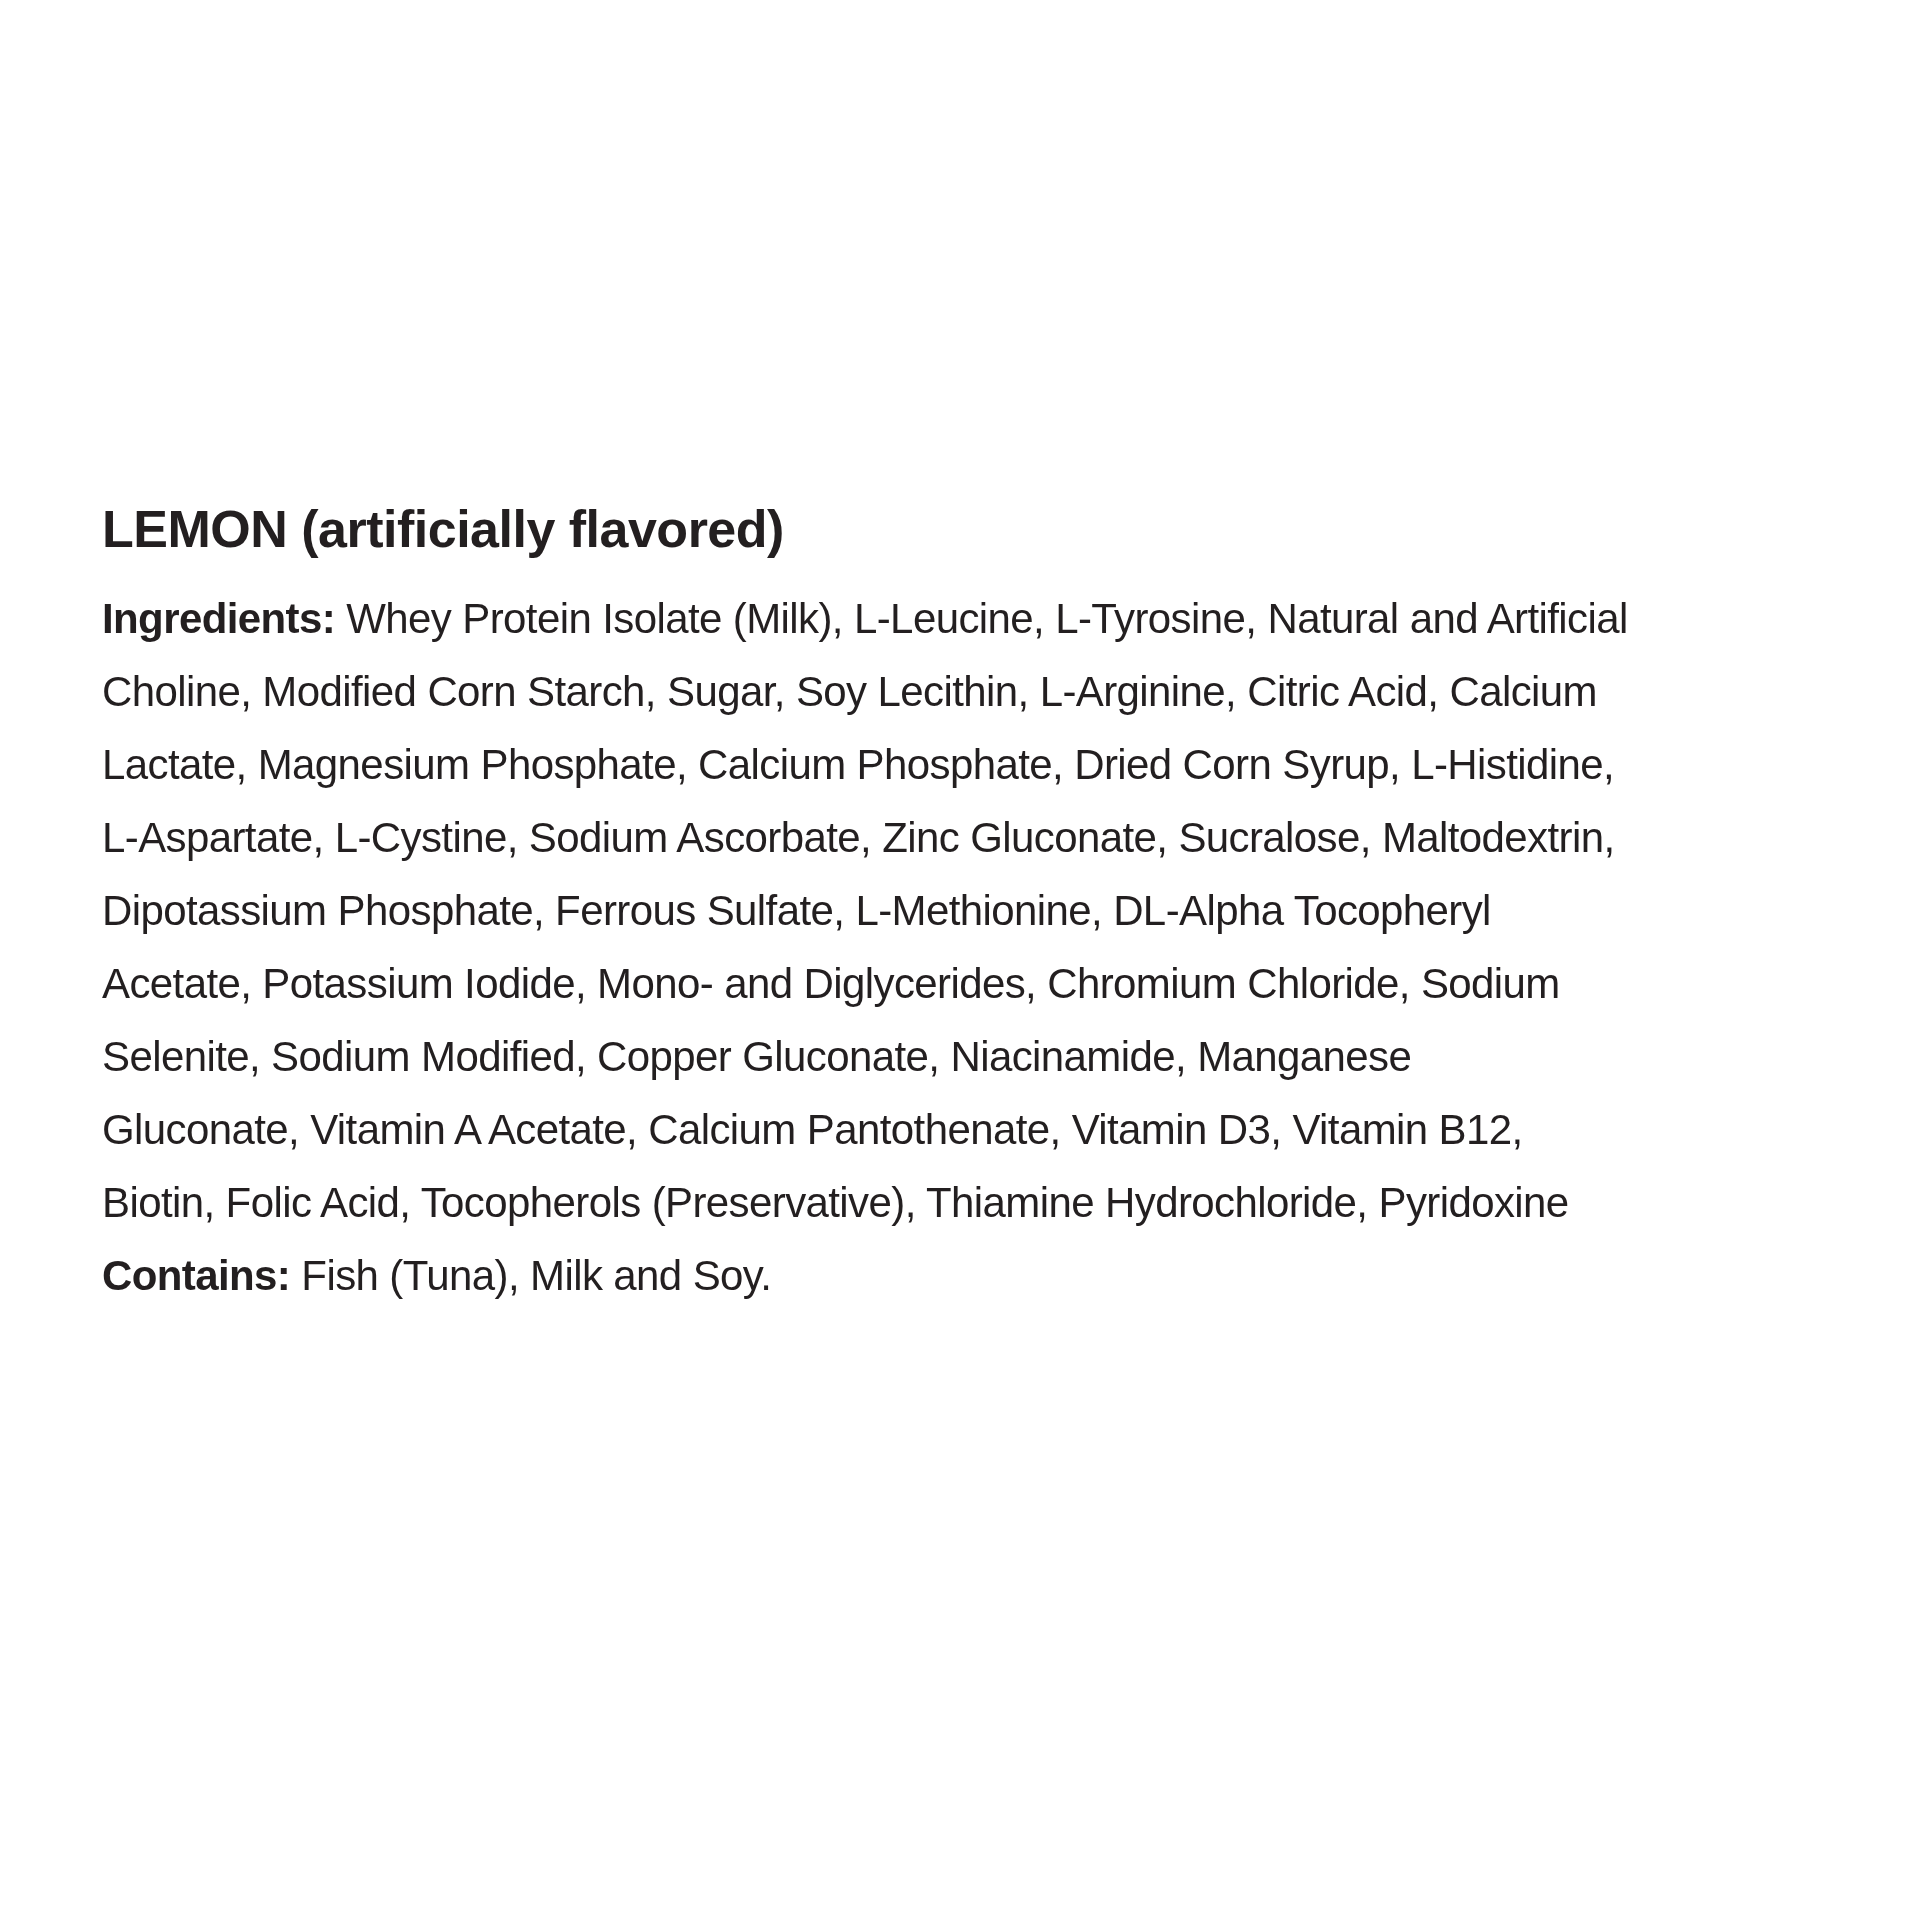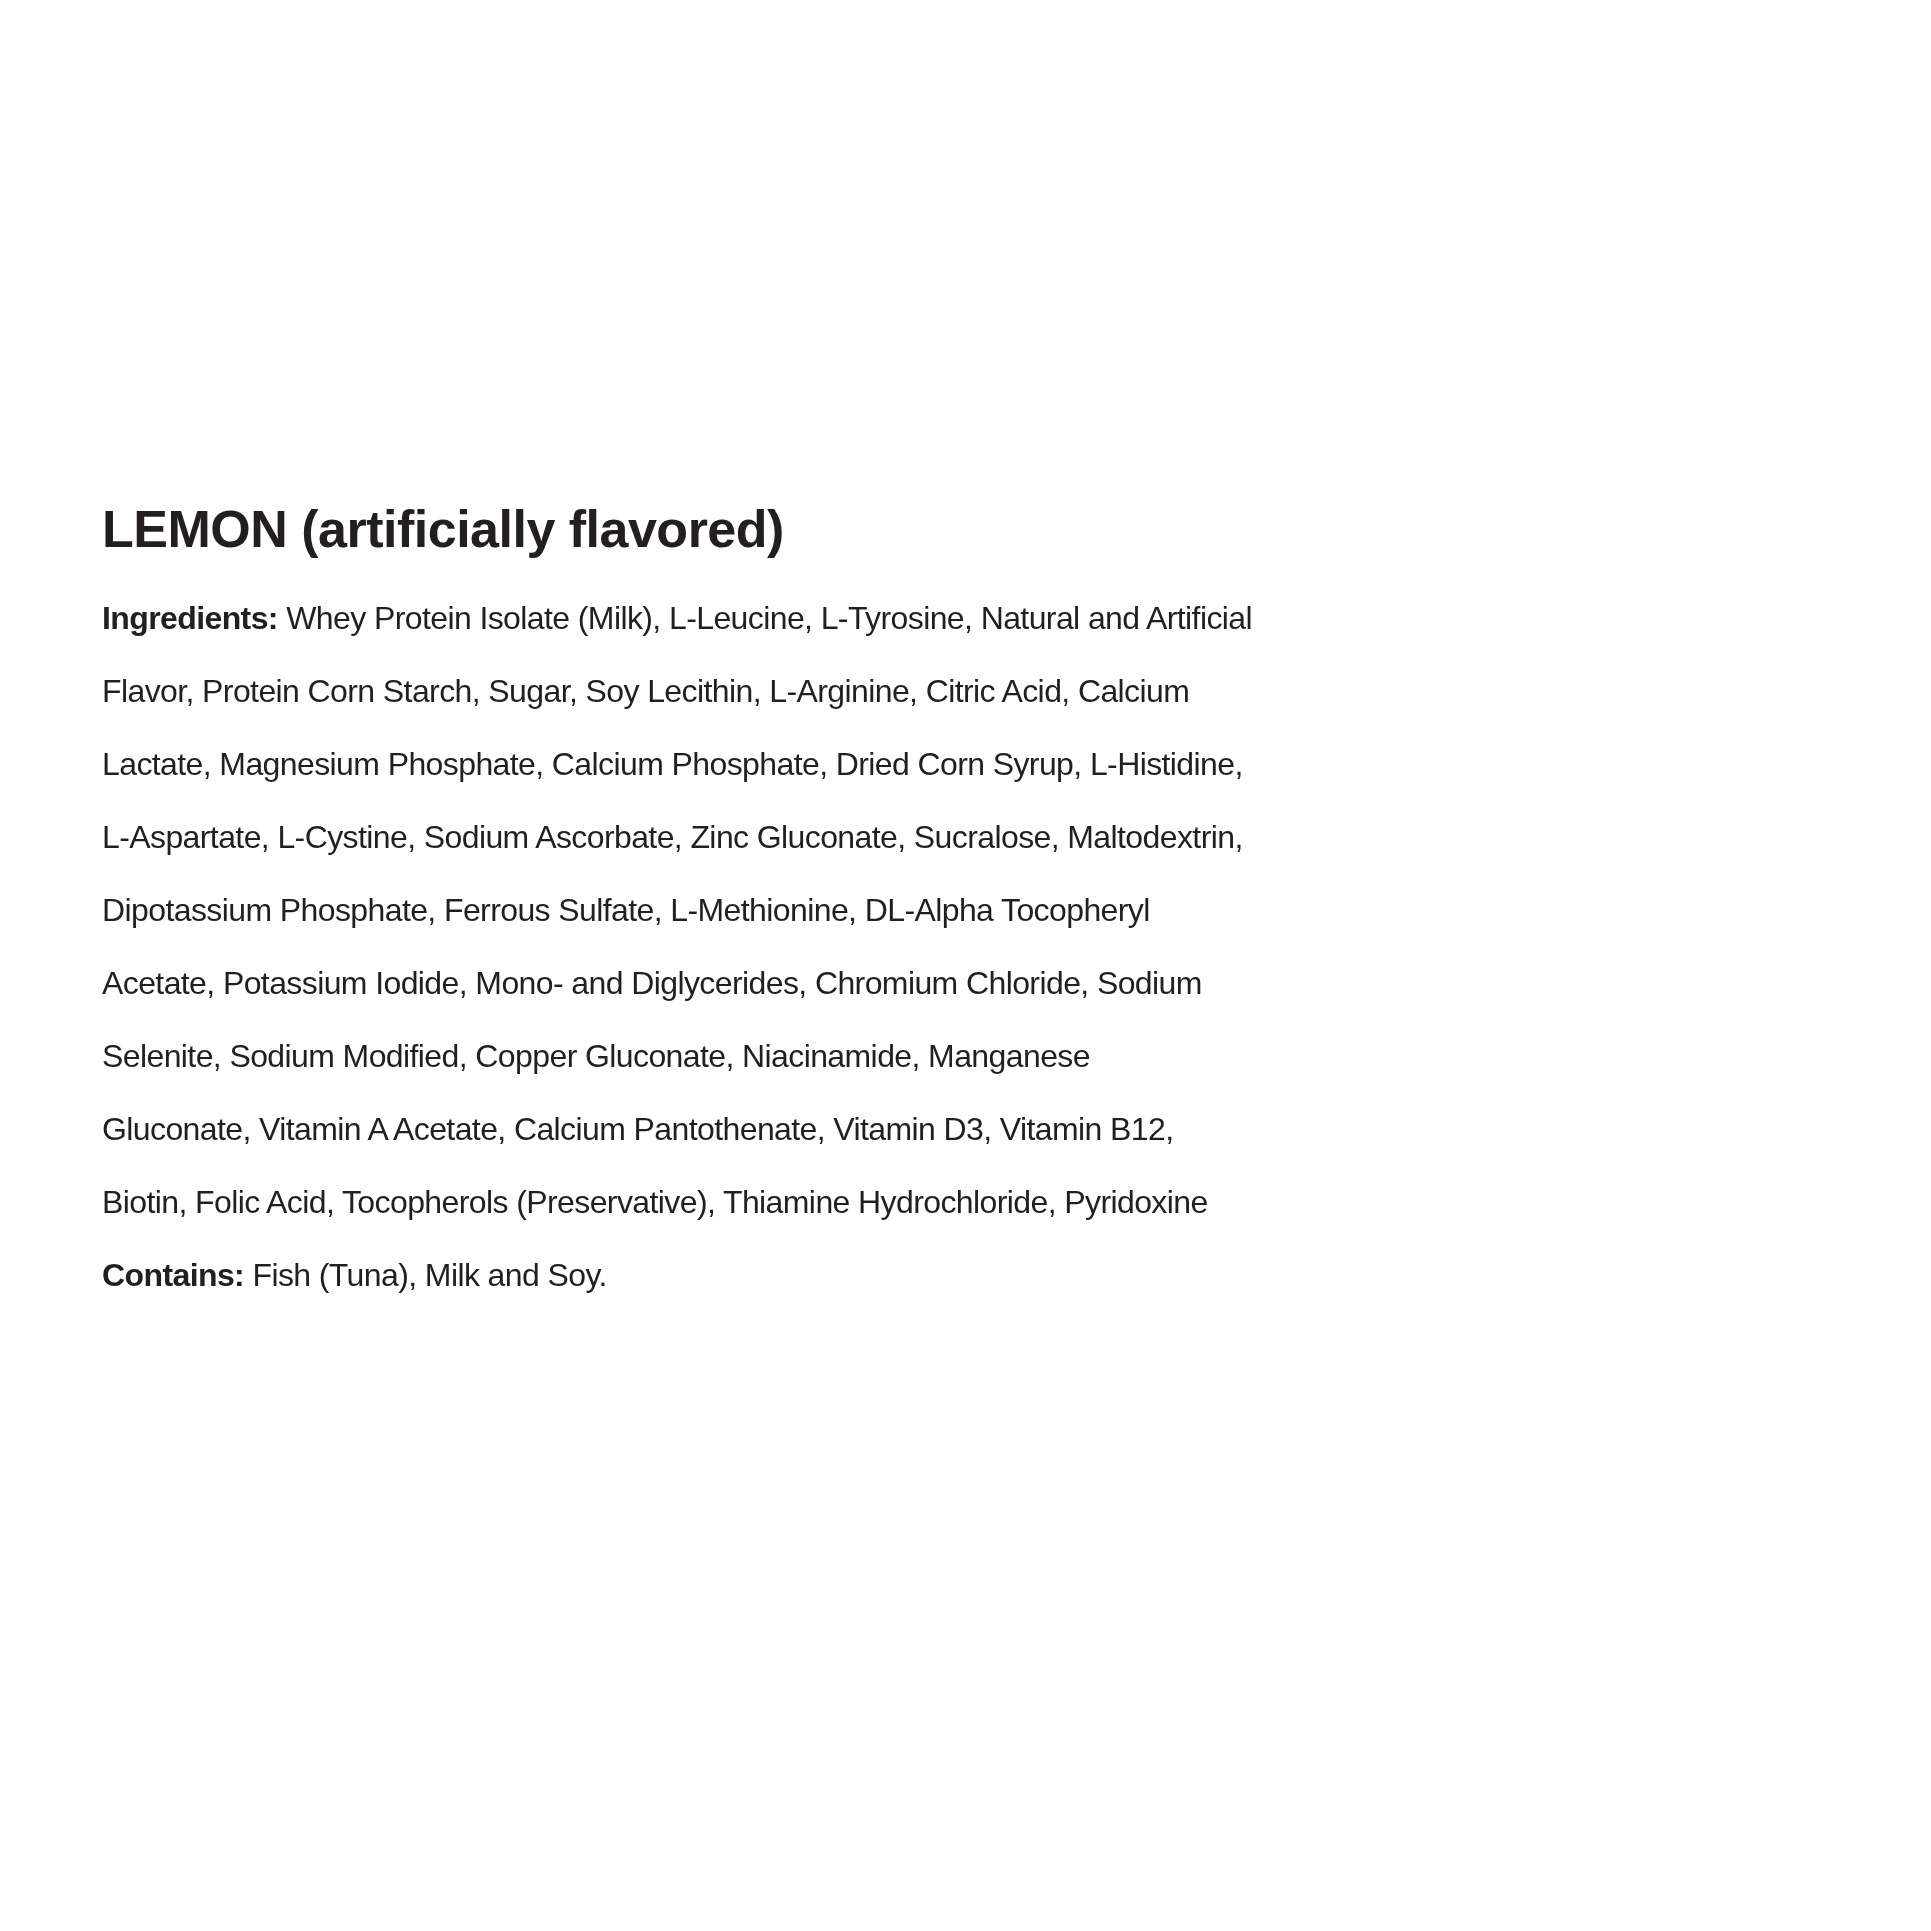--- a/index.html
+++ b/index.html
@@ -24,21 +24,21 @@
   }
   .flavor-title {
     font-size: 52px;
     font-weight: 700;
     letter-spacing: -0.5px;
     line-height: 62px;
     margin-bottom: 22px;
     white-space: nowrap;
   }
   .ingredients-paragraph {
-    font-size: 32px;
+    font-size: 42px;
     font-weight: 400;
     letter-spacing: -0.6px;
     line-height: 73px;
   }
   .text-line {
     white-space: nowrap;
   }
   .inline-heading {
     font-weight: 700;
   }
@@ -49,21 +49,21 @@
 <div class="canvas">
   <div class="label-block">
 
     <div class="flavor-title">LEMON (artificially flavored)</div>
 
     <div class="ingredients-paragraph">
       <div class="text-line">
         <span class="inline-heading">Ingredients:</span>
         <span>Whey Protein Isolate (Milk), L-Leucine, L-Tyrosine, Natural and Artificial</span>
       </div>
-      <div class="text-line">Flavor, Protein Corn Starch, Sugar, Soy Lecithin, L-Arginine, Citric Acid, Calcium</div>
+      <div class="text-line">Choline, Modified Corn Starch, Sugar, Soy Lecithin, L-Arginine, Citric Acid, Calcium</div>
       <div class="text-line">Lactate, Magnesium Phosphate, Calcium Phosphate, Dried Corn Syrup, L-Histidine,</div>
       <div class="text-line">L-Aspartate, L-Cystine, Sodium Ascorbate, Zinc Gluconate, Sucralose, Maltodextrin,</div>
       <div class="text-line">Dipotassium Phosphate, Ferrous Sulfate, L-Methionine, DL-Alpha Tocopheryl</div>
       <div class="text-line">Acetate, Potassium Iodide, Mono- and Diglycerides, Chromium Chloride, Sodium</div>
       <div class="text-line">Selenite, Sodium Modified, Copper Gluconate, Niacinamide, Manganese</div>
       <div class="text-line">Gluconate, Vitamin A Acetate, Calcium Pantothenate, Vitamin D3, Vitamin B12,</div>
       <div class="text-line">Biotin, Folic Acid, Tocopherols (Preservative), Thiamine Hydrochloride, Pyridoxine</div>
 
       <div class="text-line">
         <span class="inline-heading">Contains:</span>

